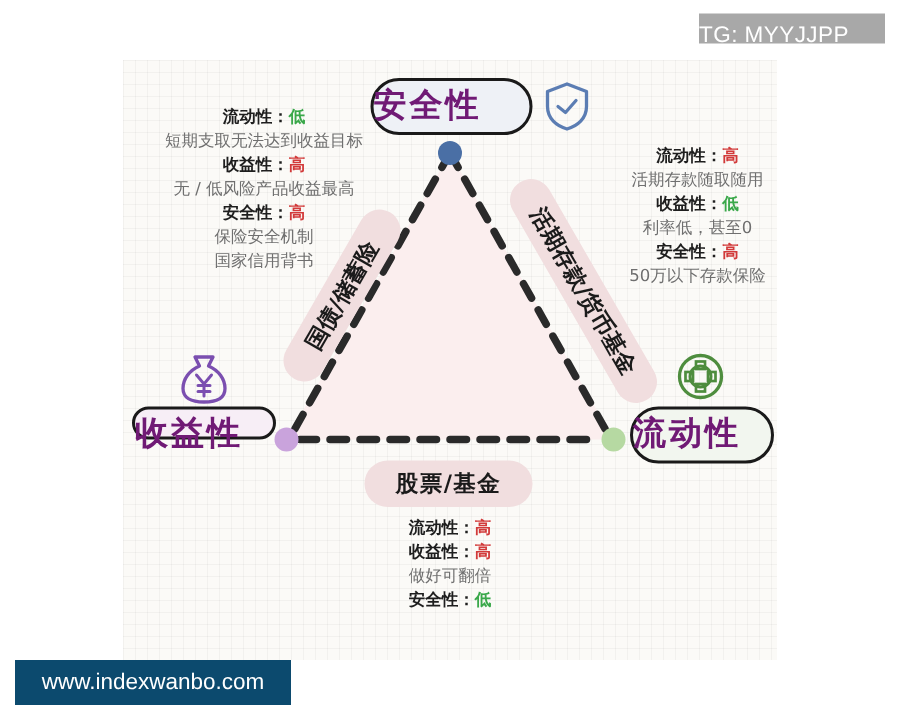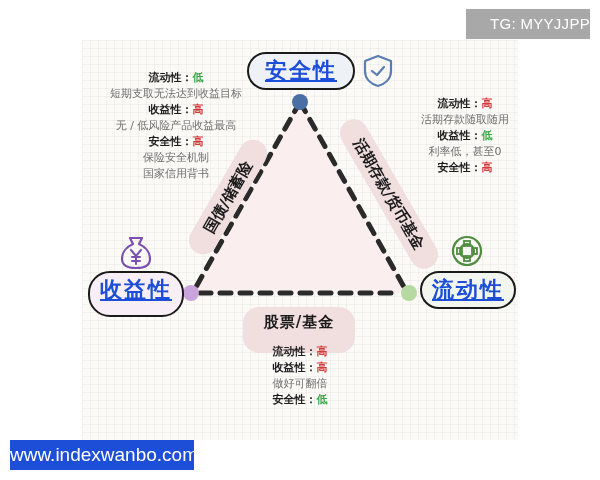--- a/index.html
+++ b/index.html
@@ -9,45 +9,45 @@
   .panel {
     position: absolute; left: 82px; top: 40px; width: 436px; height: 400px;
     background-color: #fbfaf7;
     background-image:
       linear-gradient(rgba(0,0,0,0.035) 1px, transparent 1px),
       linear-gradient(90deg, rgba(0,0,0,0.035) 1px, transparent 1px);
     background-size: 8px 8px;
   }
 
   .wm-tg {
-    position: absolute; left: 466px; top: 9px; width: 124px; height: 30px;
+    position: absolute; left: 466px; top: 9px; width: 124px; height: 20px;
     background: #a8a8a8; color: #ffffff; font-family: "Liberation Sans", sans-serif;
-    font-size: 15px; line-height: 30px; text-align: right; letter-spacing: 0.3px;
+    font-size: 15px; line-height: 30px; text-align: left; letter-spacing: 0.3px;
   }
   .wm-site {
     position: absolute; left: 10px; top: 440px; width: 184px; height: 30px;
-    background: #1d4ed8; color: #ffffff; font-family: "Liberation Sans", sans-serif;
-    font-size: 19px; line-height: 30px; text-align: center;
+    background: #0c4a6e; color: #ffffff; font-family: "Liberation Sans", sans-serif;
+    font-size: 15px; line-height: 30px; text-align: center;
   }
 
   svg.tri { position: absolute; left: 0; top: 0; }
 
   .pill {
     position: absolute; border: 2.5px solid #1a1a1a; border-radius: 22px;
-    font-weight: bold; color: #1d4ed8; text-align: center; letter-spacing: 2px; text-decoration: underline;
+    font-weight: bold; color: #701a75; text-align: left; letter-spacing: 2px;
   }
   .pill-top { left: 247px; top: 52px; width: 108px; height: 38px; font-size: 22px; line-height: 33px; background: #eef1f6; }
-  .pill-left { left: 88px; top: 271px; width: 96px; height: 46px; font-size: 22px; line-height: 33px; background: #f7eef6; }
+  .pill-left { left: 88px; top: 271px; width: 96px; height: 22px; font-size: 22px; line-height: 33px; background: #f7eef6; }
   .pill-right { left: 420px; top: 271px; width: 96px; height: 38px; font-size: 22px; line-height: 33px; background: #f2f6ef; }
 
   .tag {
     position: absolute; background: #f1dedf; border-radius: 16px; color: #1a1a1a;
     font-weight: bold; font-size: 15px; text-align: center; white-space: nowrap;
   }
-  .tag-bottom { left: 243px; top: 307px; width: 112px; height: 46px; line-height: 30px; letter-spacing: 1px; }
+  .tag-bottom { left: 243px; top: 307px; width: 112px; height: 31px; line-height: 30px; letter-spacing: 1px; }
   .tag-left { left: 164px; top: 183px; width: 128px; height: 28px; line-height: 28px; transform: rotate(-60deg); }
   .tag-right { left: 305px; top: 180px; width: 168px; height: 28px; line-height: 28px; transform: rotate(60deg); }
 
   .info { position: absolute; text-align: center; font-size: 11px; line-height: 16px; }
   .info .k { font-weight: bold; color: #1e1e1e; }
   .info .v { font-weight: bold; }
   .info .d { color: #6f6f6f; }
   .v.low { color: #3aa84a; }
   .v.high { color: #d23a3a; }
   .info-left { left: 82px; top: 70px; width: 188px; }
@@ -109,20 +109,21 @@
   <div class="d">保险安全机制</div>
   <div class="d">国家信用背书</div>
 </div>
 
 <div class="info info-right">
   <div><span class="k">流动性：</span><span class="v high">高</span></div>
   <div class="d">活期存款随取随用</div>
   <div><span class="k">收益性：</span><span class="v low">低</span></div>
   <div class="d">利率低，甚至0</div>
   <div><span class="k">安全性：</span><span class="v high">高</span></div>
+  <div class="d">50万以下存款保险</div>
 </div>
 
 <div class="info info-bottom">
   <div><span class="k">流动性：</span><span class="v high">高</span></div>
   <div><span class="k">收益性：</span><span class="v high">高</span></div>
   <div class="d">做好可翻倍</div>
   <div><span class="k">安全性：</span><span class="v low">低</span></div>
 </div>
 
 <div class="wm-tg">TG: MYYJJPP</div>

